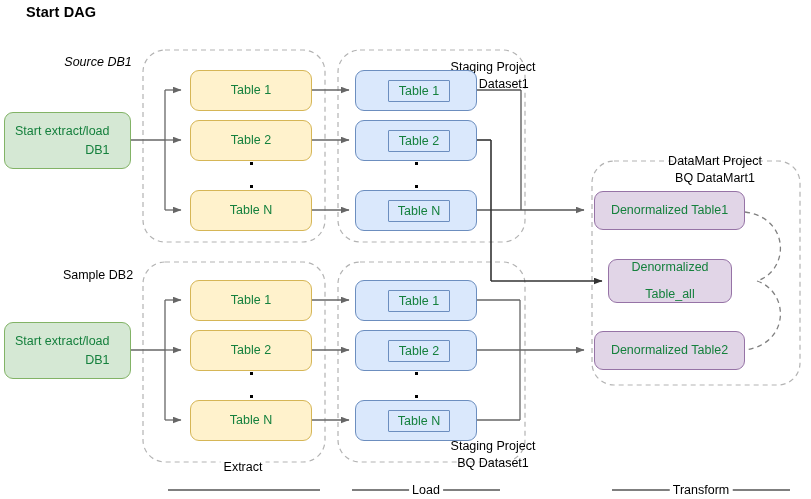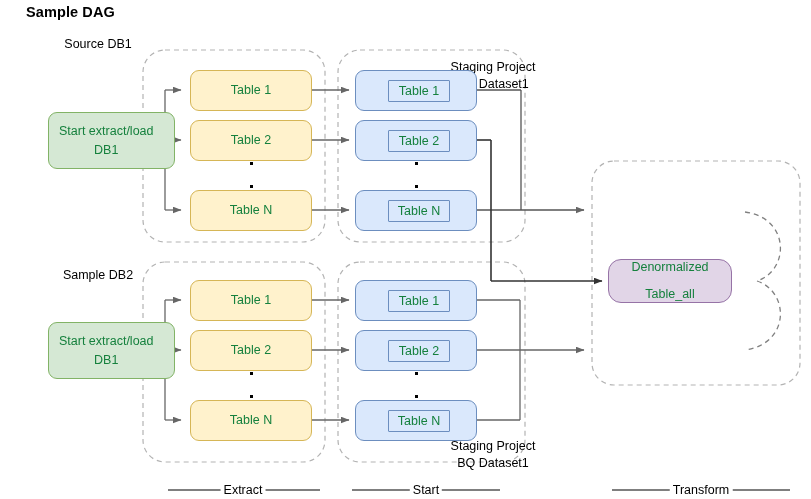--- a/index.html
+++ b/index.html
@@ -30,21 +30,21 @@
     box-sizing: border-box;
     border-radius: 9px;
     display: flex;
     align-items: center;
     font-size: 12.5px;
     line-height: 1.45;
     color: #15803d;
     white-space: pre-line;
   }
   .node.center { justify-content: center; text-align: center; }
-  .node.leftpad { justify-content: flex-start; padding-left: 10px; text-align: center; margin-left: 44px; }
+  .node.leftpad { justify-content: flex-start; padding-left: 10px; text-align: right; }
   .n-green  { background: #d5e8d4; border: 1.4px solid #82b366; }
   .n-yellow { background: #fff2cc; border: 1.4px solid #d6b656; }
   .n-blue   { background: #dae8fc; border: 1.4px solid #6c8ebf; }
   .n-purple { background: #e1d5e7; border: 1.4px solid #9673a6; }
   .inner-table {
     position: absolute;
     box-sizing: border-box;
     border: 1.3px solid #6c8ebf;
     background: #dae8fc;
     display: flex;
@@ -176,28 +176,30 @@
       <path d="M757,281 C790,292 790,344 745,350"></path>
     </g>
 
     <g stroke="#000000" stroke-width="1.1">
       <line x1="168" y1="490" x2="320" y2="490"></line>
       <line x1="352" y1="490" x2="500" y2="490"></line>
       <line x1="612" y1="490" x2="790" y2="490"></line>
     </g>
   </svg>
 
-  <div id="page-title">Sample DAG</div>
-
-  <div class="lbl center" style="left:52px; top:36px; width:92px;">Source DB1</div>
+  <div id="page-title">Start DAG</div>
+
+  <div class="lbl center" style="left:52px; top:54px; width:92px;font-style:italic;">Source DB1</div>
   <div class="lbl center" style="left:52px; top:267px; width:92px;">Sample DB2</div>
   <div class="lbl right" style="left:418px; top:59px; width:150px;">Staging Project
 BQ Dataset1</div>
   <div class="lbl right" style="left:418px; top:438px; width:150px;">Staging Project
 BQ Dataset1</div>
+  <div class="lbl right" style="left:630px; top:153px; width:170px;">DataMart Project
+BQ DataMart1</div>
 
   <div class="node n-green leftpad" style="left:4px; top:112px; width:127px; height:57px;">
     <span>Start extract/load
 DB1</span>
   </div>
   <div class="node n-green leftpad" style="left:4px; top:322px; width:127px; height:57px;">
     <span>Start extract/load
 DB1</span>
   </div>
 
@@ -262,23 +264,29 @@
   <div class="node n-blue" style="left:355px; top:400px; width:122px; height:41px;">
     <div class="inner-table" style="left:32px; top:9px; width:62px; height:22px;">
       <span>Table N</span>
     </div>
   </div>
   <div class="dots" style="left:411px; top:372px; height:26px;">
       <i></i>
       <i></i>
     </div>
 
-  <div class="node n-purple center" style="left:608px; top:259px; width:124px; height:44px; line-height:1.05;border-radius:13px;">
+  <div class="node n-purple center" style="left:594px; top:191px; width:151px; height:39px;">
+    <span>Denormalized Table1</span>
+  </div>
+  <div class="node n-purple center" style="left:608px; top:259px; width:124px; height:44px; line-height:1.05;">
     <span>Denormalized
 
 Table_all</span>
   </div>
-
-  <div class="phase-label" style="left:243px; top:490px;">Extract</div>
-  <div class="phase-label" style="left:426px; top:490px;">Start</div>
+  <div class="node n-purple center" style="left:594px; top:331px; width:151px; height:39px;">
+    <span>Denormalized Table2</span>
+  </div>
+
+  <div class="phase-label" style="left:243px; top:467px;">Extract</div>
+  <div class="phase-label" style="left:426px; top:490px;">Load</div>
   <div class="phase-label" style="left:701px; top:490px;">Transform</div>
 
 </div>
 
 </body></html>

